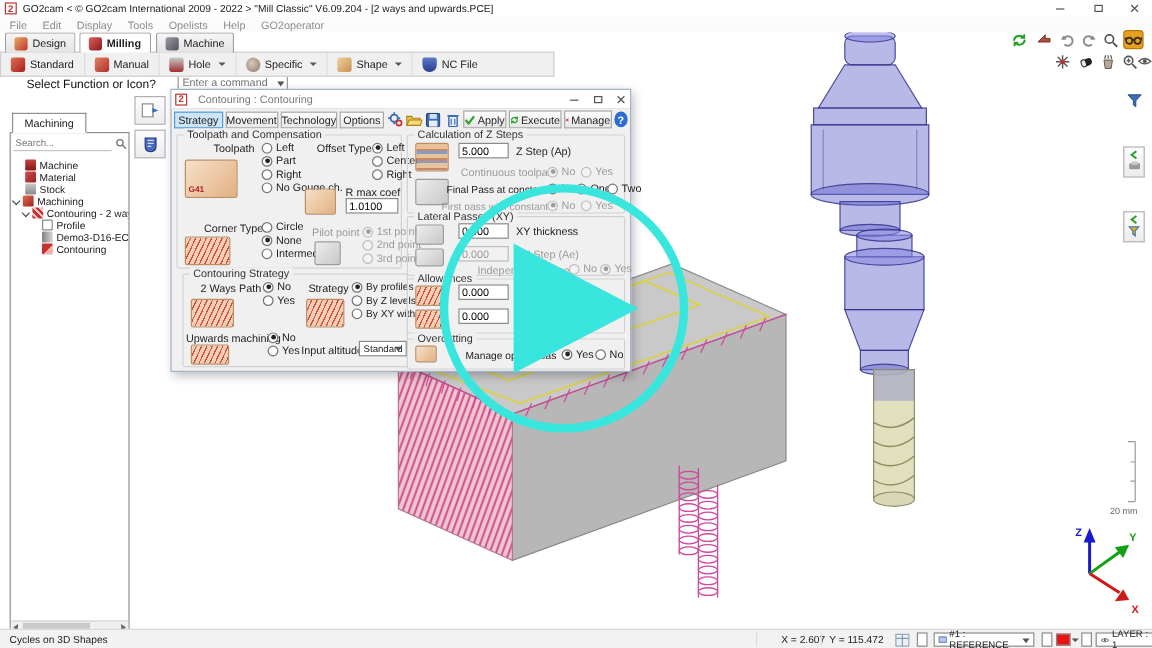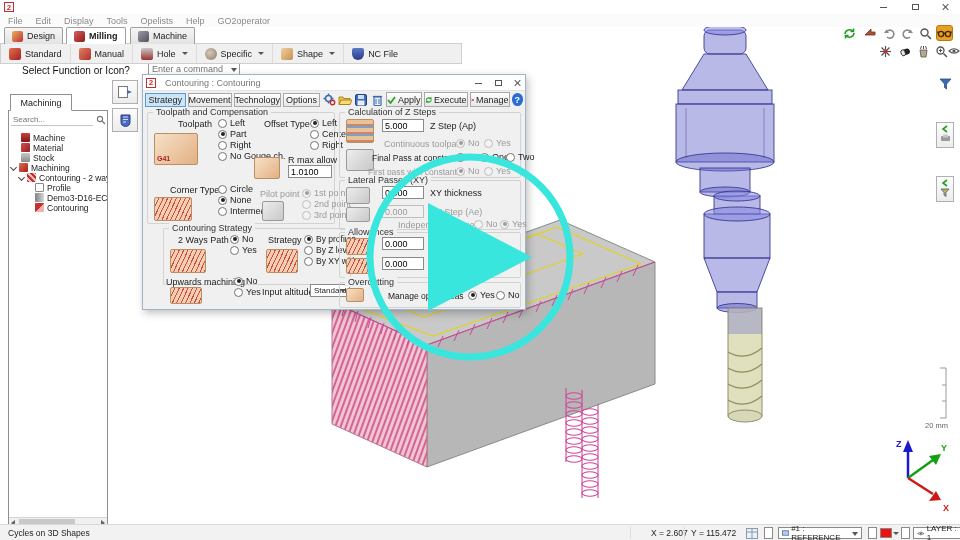--- a/index.html
+++ b/index.html
@@ -181,20 +181,21 @@
   </g>
 
   <g>
     <path d="M940,368 h6 M946,368 v50 M940,418 h6 M942,385 h4 M942,401 h4" stroke="#999" fill="none"></path>
     <text x="925" y="428" font-size="7.5" fill="#666">20 mm</text>
   </g>
 </svg>
 
 <div id="titlebar" class="ab">
   <span class="logo2">2</span>
+  <span class="nw" style="font-size:8.5px">GO2cam &lt; © GO2cam International 2009 - 2022 &gt;    "Mill Classic"   V6.09.204 - [2 ways and upwards.PCE]</span>
   <span class="winctl ab" style="left:878px;top:2px">
       <span class="bar-min"></span>
     </span>
   <span class="winctl ab" style="left:910px;top:2px">
       <span class="box-max"></span>
     </span>
   <span class="winctl ab" style="left:940px;top:2px">
       <span class="x-ico"></span>
     </span>
 </div>
@@ -531,21 +532,21 @@
         </div>
       <div class="rrow" style="left:162px;top:16px">
           <span class="rb"></span>
           <span>Center</span>
         </div>
       <div class="rrow" style="left:162px;top:27px">
           <span class="rb"></span>
           <span>Right</span>
         </div>
       <div class="thumb" style="left:106px;top:44px;width:26px;height:22px"></div>
-      <span class="lb" style="left:140px;top:42px">R max allow</span>
+      <span class="lb" style="left:140px;top:42px">R max coef</span>
       <input class="inp" style="left: 140px; top: 52px; width: 44px;" value="1.0100">
       <span class="lb" style="left:22px;top:72px">Corner Type</span>
       <div class="rrow" style="left:70px;top:71px">
           <span class="rb"></span>
           <span>Circle</span>
         </div>
       <div class="rrow" style="left:70px;top:82px">
           <span class="rb on"></span>
           <span>None</span>
         </div>
@@ -563,21 +564,21 @@
           <span class="rb dis"></span>
           <span>2nd point</span>
         </div>
       <div class="rrow dim" style="left:154px;top:97px">
           <span class="rb dis"></span>
           <span>3rd point</span>
         </div>
       <div class="thumb grayish" style="left:114px;top:88px;width:22px;height:20px"></div>
     </div>
 
-    <div class="grp" style="left:20px;top:120px;width:188px;height:57px">
+    <div class="grp" style="left:9px;top:120px;width:188px;height:78px">
       <span class="gt">Contouring Strategy</span>
       <span class="lb" style="left:14px;top:6px">2 Ways Path</span>
       <div class="rrow" style="left:66px;top:5px">
           <span class="rb on"></span>
           <span>No</span>
         </div>
       <div class="rrow" style="left:66px;top:16px">
           <span class="rb"></span>
           <span>Yes</span>
         </div>

